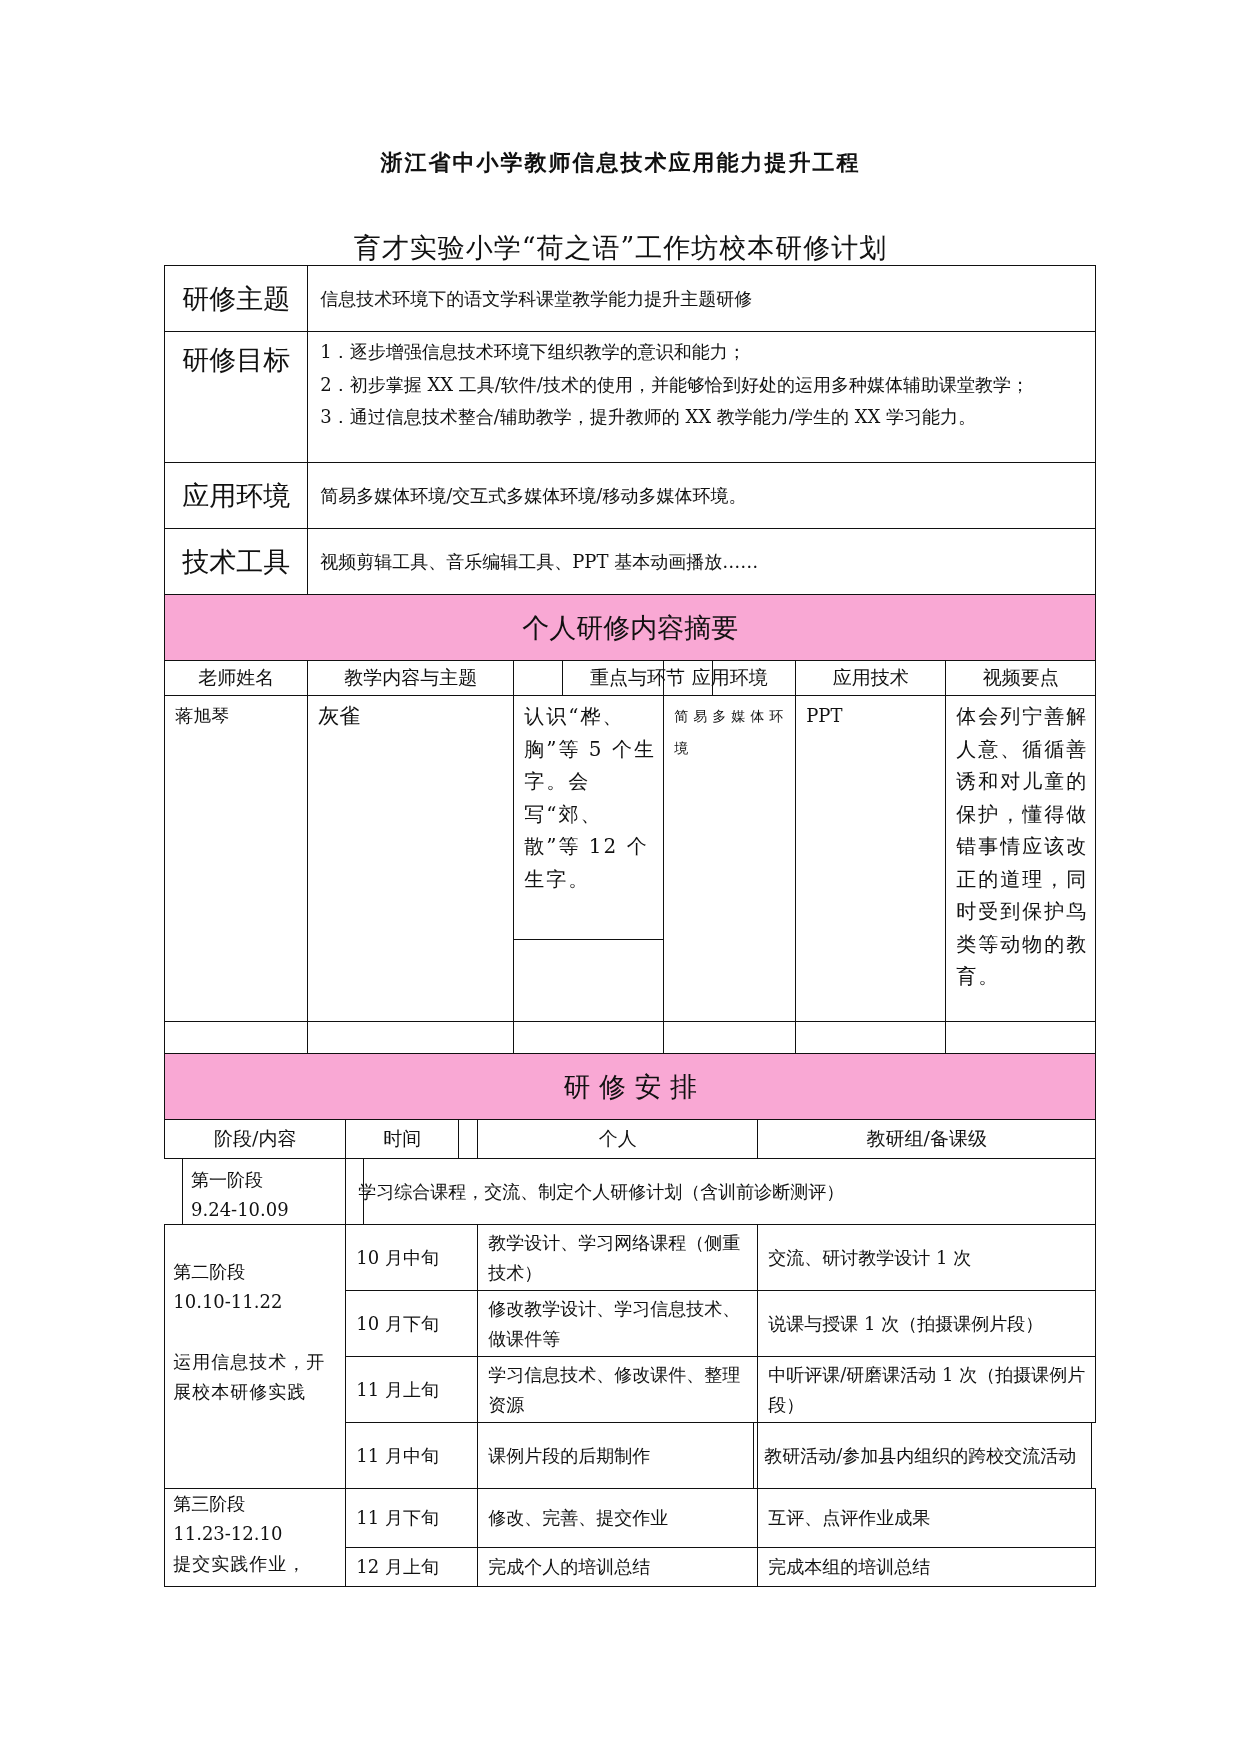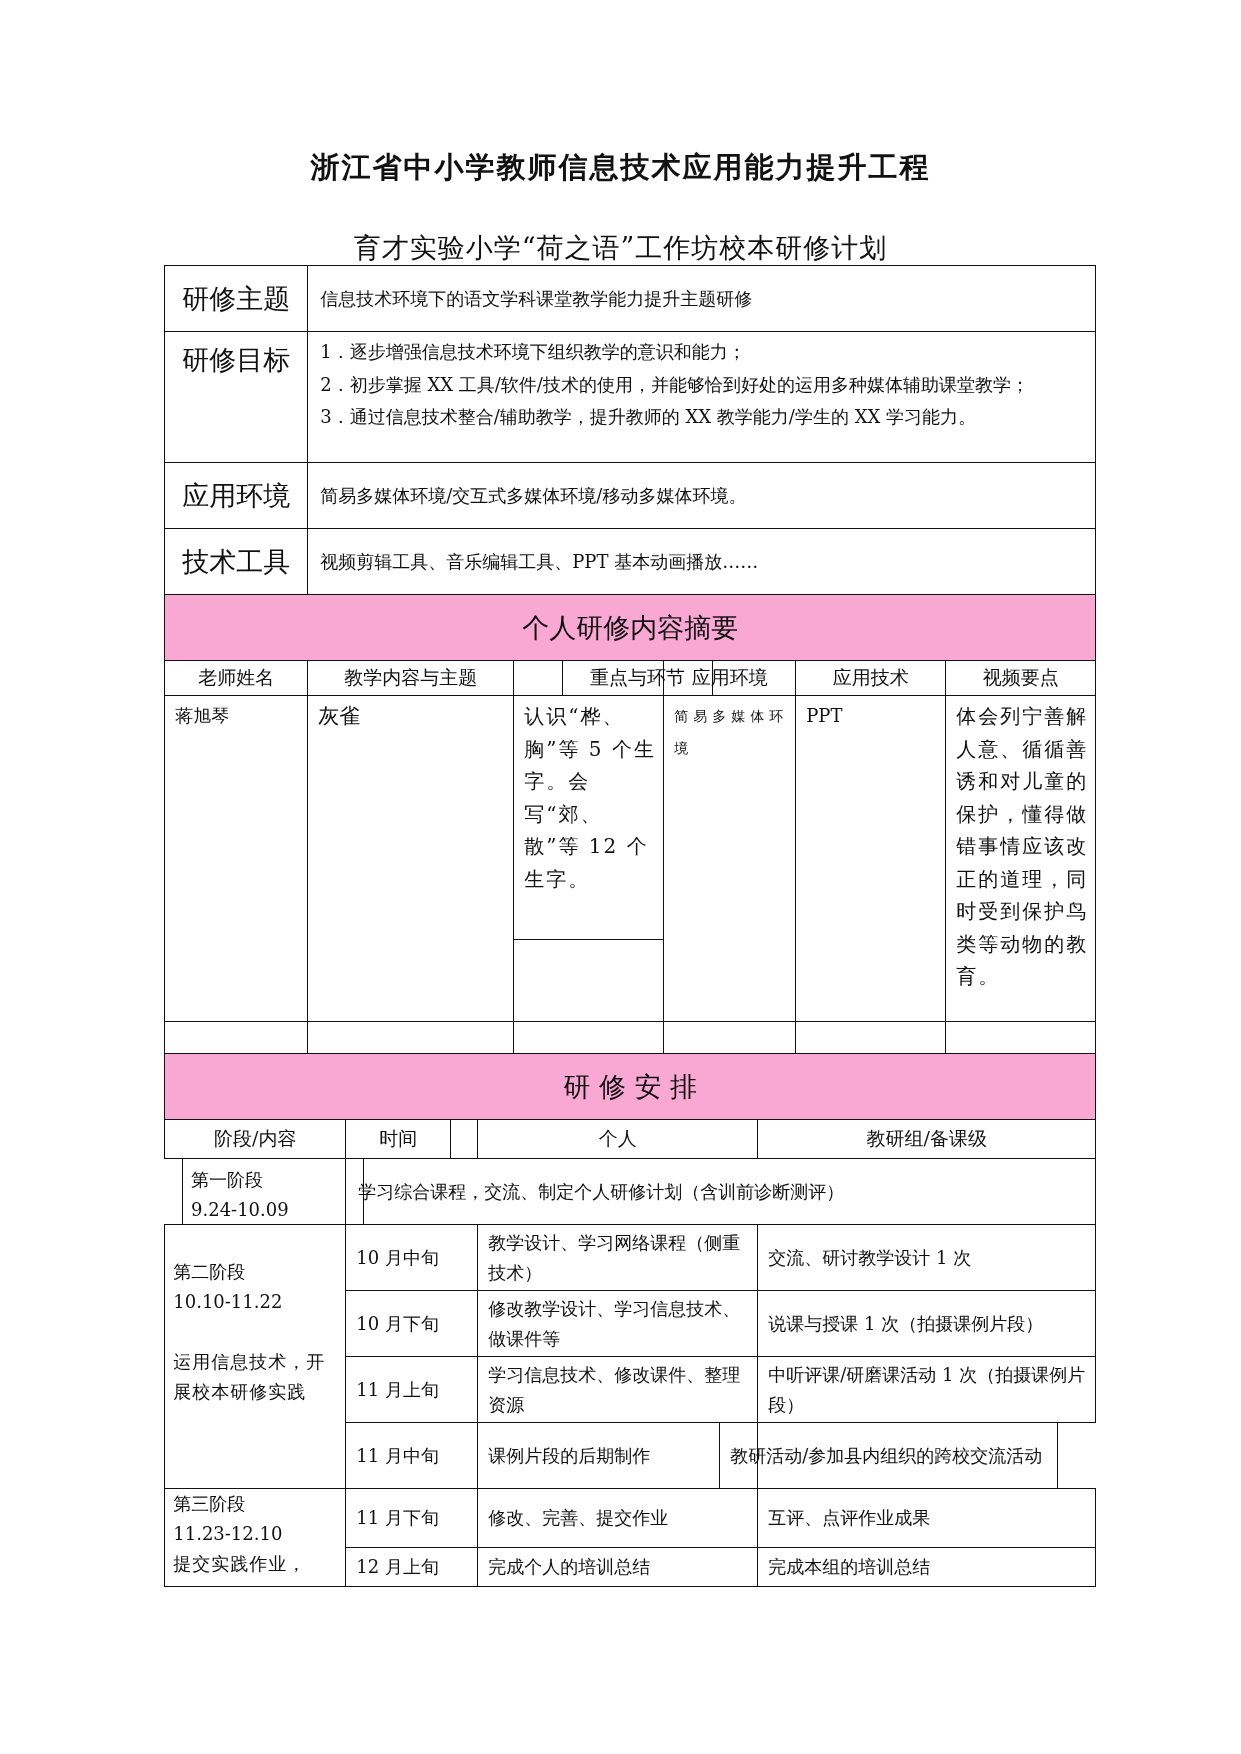--- a/index.html
+++ b/index.html
@@ -1,19 +1,19 @@
 <!DOCTYPE html>
 <html><head>
 <meta charset="utf-8">
 <style>
   html, body { margin: 0; padding: 0; background: #ffffff; }
   body { width: 1241px; height: 1754px; position: relative; overflow: hidden;
          font-family: "DejaVu Serif", "Liberation Serif", serif; color: #111; }
   .title { position: absolute; left: 0; width: 1241px; top: 148px; text-align: center;
-           font-size: 29px; font-weight: bold; letter-spacing: 2px; }
+           font-size: 22px; font-weight: bold; letter-spacing: 2px; }
   .subtitle { position: absolute; left: 0; width: 1241px; top: 214px; text-align: center;
               font-size: 27px; letter-spacing: 1px; margin-top: 16px; }
   .grid { position: absolute; left: 0; top: 0; width: 1241px; height: 1754px; }
   .cell { position: absolute; box-sizing: border-box; border: 1.5px solid #111;
           margin-left: -0.75px; margin-top: -0.75px; overflow: hidden; }
   .gray { background: #f9a8d4; }
   .lbl { font-size: 27px; display: flex; align-items: center; justify-content: center; }
   .val { font-size: 18px; display: flex; align-items: center; padding-left: 12px; line-height: 33px; }
   .goals { font-size: 18px; padding: 4px 6px 0 12px; line-height: 32.5px; }
   .section { font-size: 27px; display: flex; align-items: center; justify-content: center; }
@@ -66,21 +66,21 @@
   <div class="cell" style="left:165px;top:1022px;width:144px;height:33px;"></div>
   <div class="cell" style="left:308px;top:1022px;width:207px;height:33px;"></div>
   <div class="cell" style="left:514px;top:1022px;width:151px;height:33px;"></div>
   <div class="cell" style="left:664px;top:1022px;width:133px;height:33px;"></div>
   <div class="cell" style="left:796px;top:1022px;width:151px;height:33px;"></div>
   <div class="cell" style="left:946px;top:1022px;width:151px;height:33px;"></div>
 
   <div class="cell gray section" style="left:165px;top:1054px;width:932px;height:67px;">研 修 安 排</div>
 
   <div class="cell hdr" style="left:165px;top:1120px;width:182px;height:40px;">阶段/内容</div>
-  <div class="cell hdr" style="left:346px;top:1120px;width:106px;height:40px;">时间</div>
+  <div class="cell hdr" style="left:346px;top:1120px;width:114px;height:40px;">时间</div>
   <div class="cell hdr" style="left:478px;top:1120px;width:281px;height:40px;">个人</div>
   <div class="cell hdr" style="left:758px;top:1120px;width:339px;height:40px;">教研组/备课级</div>
 
   <div class="cell stage" style="left:165px;top:1159px;width:182px;height:67px;padding-top:6px;margin-left:17px;">
     <div>第一阶段</div>
     <div>9.24-10.09</div>
   </div>
   <div class="cell mid" style="left:346px;top:1159px;width:751px;height:67px;padding-left:12px;">学习综合课程，交流、制定个人研修计划（含训前诊断测评）</div>
 
   <div class="cell stage" style="left:165px;top:1225px;width:182px;height:265px;padding-top:32px;">
@@ -97,21 +97,21 @@
   <div class="cell mid" style="left:346px;top:1291px;width:133px;height:67px;">10 月下旬</div>
   <div class="cell mid" style="left:478px;top:1291px;width:281px;height:67px;">修改教学设计、学习信息技术、做课件等</div>
   <div class="cell mid" style="left:758px;top:1291px;width:339px;height:67px;">说课与授课 1 次（拍摄课例片段）</div>
 
   <div class="cell mid" style="left:346px;top:1357px;width:133px;height:67px;">11 月上旬</div>
   <div class="cell mid" style="left:478px;top:1357px;width:281px;height:67px;">学习信息技术、修改课件、整理资源</div>
   <div class="cell mid" style="left:758px;top:1357px;width:339px;height:67px;">中听评课/研磨课活动 1 次（拍摄课例片段）</div>
 
   <div class="cell mid" style="left:346px;top:1423px;width:133px;height:67px;">11 月中旬</div>
   <div class="cell mid" style="left:478px;top:1423px;width:281px;height:67px;">课例片段的后期制作</div>
-  <div class="cell mid" style="left:720px;top:1423px;width:339px;height:67px;">教研活动/参加县内组织的跨校交流活动</div>
+  <div class="cell mid" style="left:754px;top:1423px;width:339px;height:67px;">教研活动/参加县内组织的跨校交流活动</div>
 
   <div class="cell stage" style="left:165px;top:1489px;width:182px;height:99px;padding-top:0px;">
     <div>第三阶段</div>
     <div>11.23-12.10</div>
     <div style="letter-spacing:1px;">提交实践作业，</div>
   </div>
 
   <div class="cell mid" style="left:346px;top:1489px;width:133px;height:60px;">11 月下旬</div>
   <div class="cell mid" style="left:478px;top:1489px;width:281px;height:60px;">修改、完善、提交作业</div>
   <div class="cell mid" style="left:758px;top:1489px;width:339px;height:60px;">互评、点评作业成果</div>

